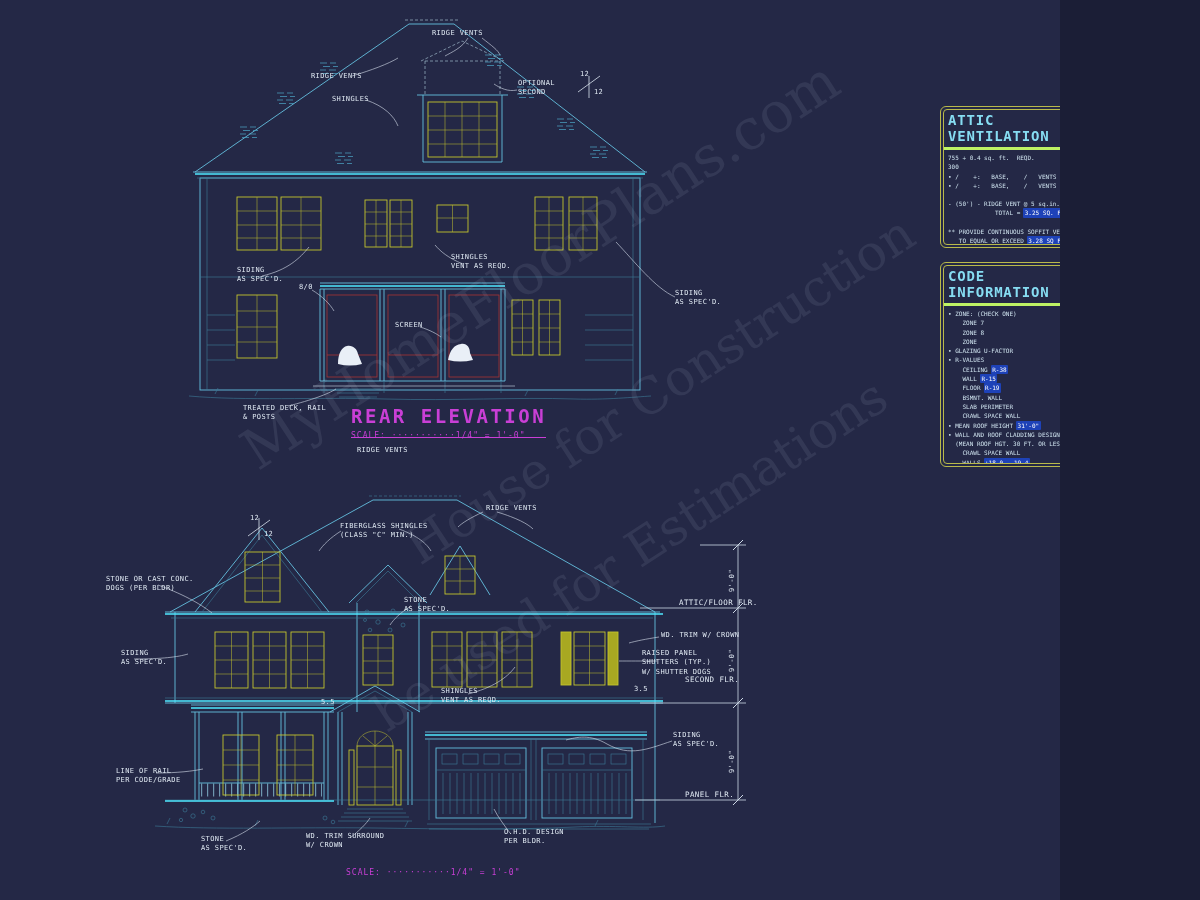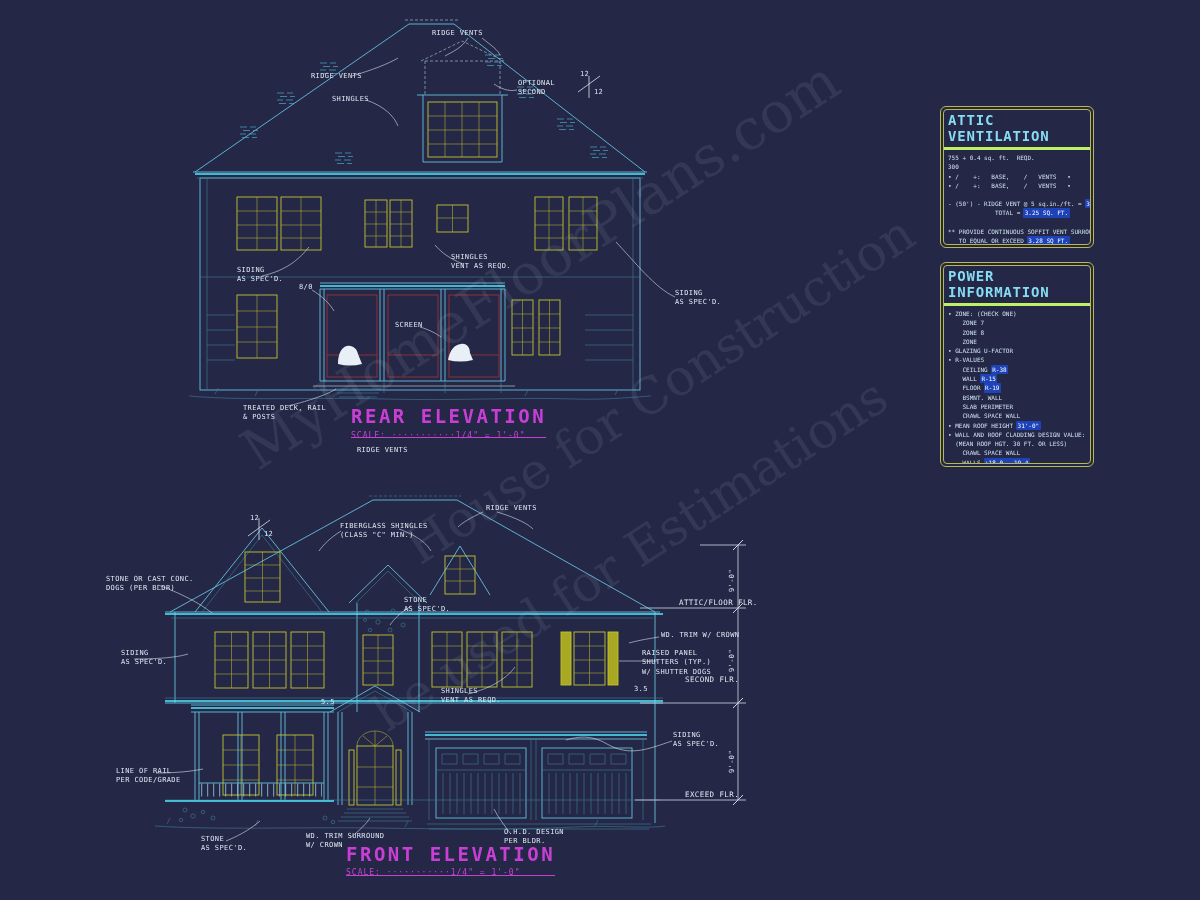--- a/index.html
+++ b/index.html
@@ -1,16 +1,16 @@
 <!DOCTYPE html>
 <html><head>
 <meta charset="utf-8">
 <style>
   html,body{margin:0;padding:0;background:#1b1e36;}
-  .sheet{position:relative;width:1200px;height:900px;background:#242846;overflow:hidden;
+  .sheet{position:relative;width:1060px;height:900px;background:#242846;overflow:hidden;
          font-family:"DejaVu Sans Mono",monospace;}
   svg.draw{position:absolute;}
   svg.overlay{position:absolute;left:0;top:0;pointer-events:none;}
   .lbl{position:absolute;font-size:7px;line-height:1.35;letter-spacing:.4px;color:#dfe8f2;
        white-space:pre-line;z-index:2;}
   .flr{font-size:7.5px;}
   .dim{transform:rotate(-90deg);transform-origin:left top;}
   .etitle{position:absolute;font-size:19px;font-weight:bold;color:#c93fd6;letter-spacing:2.5px;
           border-bottom:1.5px solid #c93fd6;padding-bottom:10px;z-index:2;white-space:nowrap;}
   .escale{position:absolute;font-size:8px;color:#c93fd6;letter-spacing:1px;z-index:2;white-space:nowrap;}
@@ -284,31 +284,30 @@
   <div class="lbl flr" style="left:679px;top:598px">ATTIC/FLOOR FLR.</div>
   <div class="lbl" style="left:661px;top:631px">WD. TRIM W/ CROWN</div>
   <div class="lbl" style="left:642px;top:649px">RAISED PANEL
 SHUTTERS (TYP.)
 W/ SHUTTER DOGS</div>
   <div class="lbl flr" style="left:685px;top:675px">SECOND FLR.</div>
   <div class="lbl" style="left:673px;top:731px">SIDING
 AS SPEC'D.</div>
   <div class="lbl" style="left:116px;top:767px">LINE OF RAIL
 PER CODE/GRADE</div>
-  <div class="lbl flr" style="left:685px;top:790px">EXCEED FLR.</div>
+  <div class="lbl flr" style="left:685px;top:790px">PANEL FLR.</div>
   <div class="lbl" style="left:201px;top:835px">STONE
 AS SPEC'D.</div>
   <div class="lbl" style="left:306px;top:832px">WD. TRIM SURROUND
 W/ CROWN</div>
   <div class="lbl" style="left:504px;top:828px">O.H.D. DESIGN
 PER BLDR.</div>
   <div class="lbl dim" style="left:728px;top:592px">9'-0"</div>
   <div class="lbl dim" style="left:728px;top:672px">9'-0"</div>
   <div class="lbl dim" style="left:728px;top:773px">9'-0"</div>
-  <div class="etitle" style="left:346px;top:843px">FRONT ELEVATION</div>
   <div class="escale" style="left:346px;top:868px">SCALE: ···········1/4" = 1'-0"</div>
 
   <div class="wm" style="left:540px;top:265px;font-size:56px">MyHomeFloorPlans.com</div>
   <div class="wm" style="left:660px;top:390px;font-size:50px">House for Construction</div>
   <div class="wm" style="left:630px;top:555px;font-size:50px">be used for Estimations</div>
 
   <div class="panel" style="left:940px;top:106px;width:154px;height:142px">
     <div class="panel-inner">
       <div class="panel-title">ATTIC VENTILATION</div>
       <div class="panel-body">
@@ -350,21 +349,21 @@
           </div>
           <div class="pline">
             <span class="pt">   POWER VENT TO EQUAL OR EXCEED 25 SQ FT.</span>
           </div>
         </div>
     </div>
   </div>
 
   <div class="panel" style="left:940px;top:262px;width:154px;height:205px">
     <div class="panel-inner">
-      <div class="panel-title">POWER INFORMATION</div>
+      <div class="panel-title">CODE INFORMATION</div>
       <div class="panel-body">
           <div class="pline">
             <span class="pt">• ZONE: (CHECK ONE)</span>
           </div>
           <div class="pline">
             <span class="pt">    ZONE 7</span>
           </div>
           <div class="pline">
             <span class="pt">    ZONE 8</span>
           </div>

